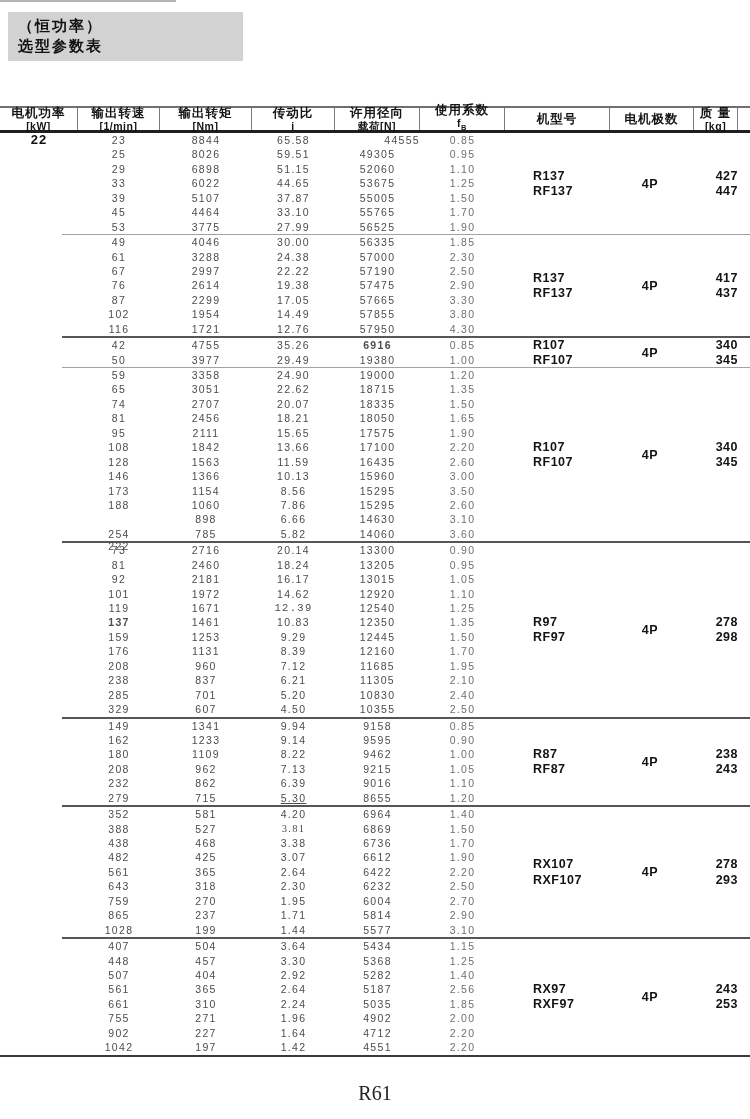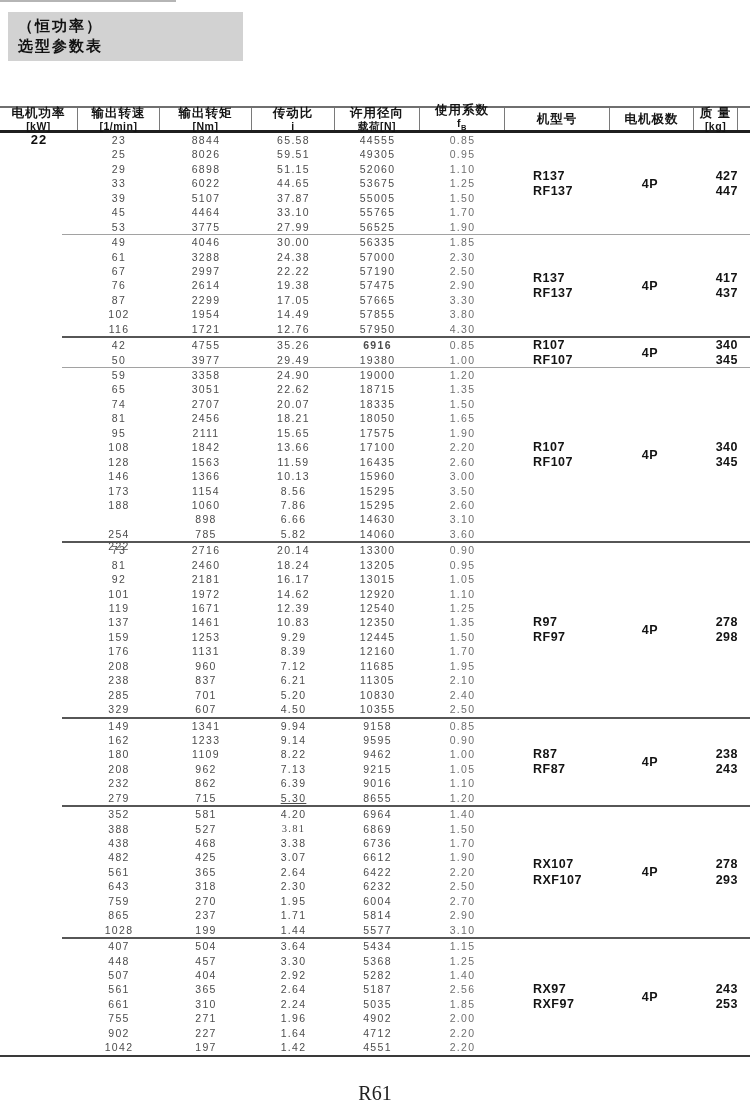--- a/index.html
+++ b/index.html
@@ -113,21 +113,21 @@
         </div>
         <div class="th th-filler" style="width: 12px;"></div>
       </div>
     <div class="tbody" id="tbody">
         <div class="group">
           <div class="row">
             <div class="cell" style="width: 78px;"></div>
             <div class="cell" style="width: 82px;">23</div>
             <div class="cell" style="width: 92px;">8844</div>
             <div class="cell" style="width: 83px;">65.58</div>
-            <div class="cell" style="width: 85px;">44555</div>
+            <div class="cell" style="width: 85px; text-align: right;">44555</div>
             <div class="cell fb" style="width: 85px;">0.85</div>
           </div>
           <div class="row">
             <div class="cell" style="width: 78px;"></div>
             <div class="cell" style="width: 82px;">25</div>
             <div class="cell" style="width: 92px;">8026</div>
             <div class="cell" style="width: 83px;">59.51</div>
             <div class="cell" style="width: 85px;">49305</div>
             <div class="cell fb" style="width: 85px;">0.95</div>
           </div>
@@ -425,27 +425,27 @@
             <div class="cell" style="width: 82px;">101</div>
             <div class="cell" style="width: 92px;">1972</div>
             <div class="cell" style="width: 83px;">14.62</div>
             <div class="cell" style="width: 85px;">12920</div>
             <div class="cell fb" style="width: 85px;">1.10</div>
           </div>
           <div class="row">
             <div class="cell" style="width: 78px;"></div>
             <div class="cell" style="width: 82px;">119</div>
             <div class="cell" style="width: 92px;">1671</div>
-            <div class="cell" style="width: 83px;">12.39</div>
+            <div class="cell" style="width: 83px; font-family: Liberation Mono, monospace;">12.39</div>
             <div class="cell" style="width: 85px;">12540</div>
             <div class="cell fb" style="width: 85px;">1.25</div>
           </div>
           <div class="row">
             <div class="cell" style="width: 78px;"></div>
-            <div class="cell" style="width: 82px;">137</div>
+            <div class="cell" style="width: 82px; font-weight: bold;">137</div>
             <div class="cell" style="width: 92px;">1461</div>
             <div class="cell" style="width: 83px;">10.83</div>
             <div class="cell" style="width: 85px;">12350</div>
             <div class="cell fb" style="width: 85px;">1.35</div>
           </div>
           <div class="row">
             <div class="cell" style="width: 78px;"></div>
             <div class="cell" style="width: 82px;">159</div>
             <div class="cell" style="width: 92px;">1253</div>
             <div class="cell" style="width: 83px;">9.29</div>

